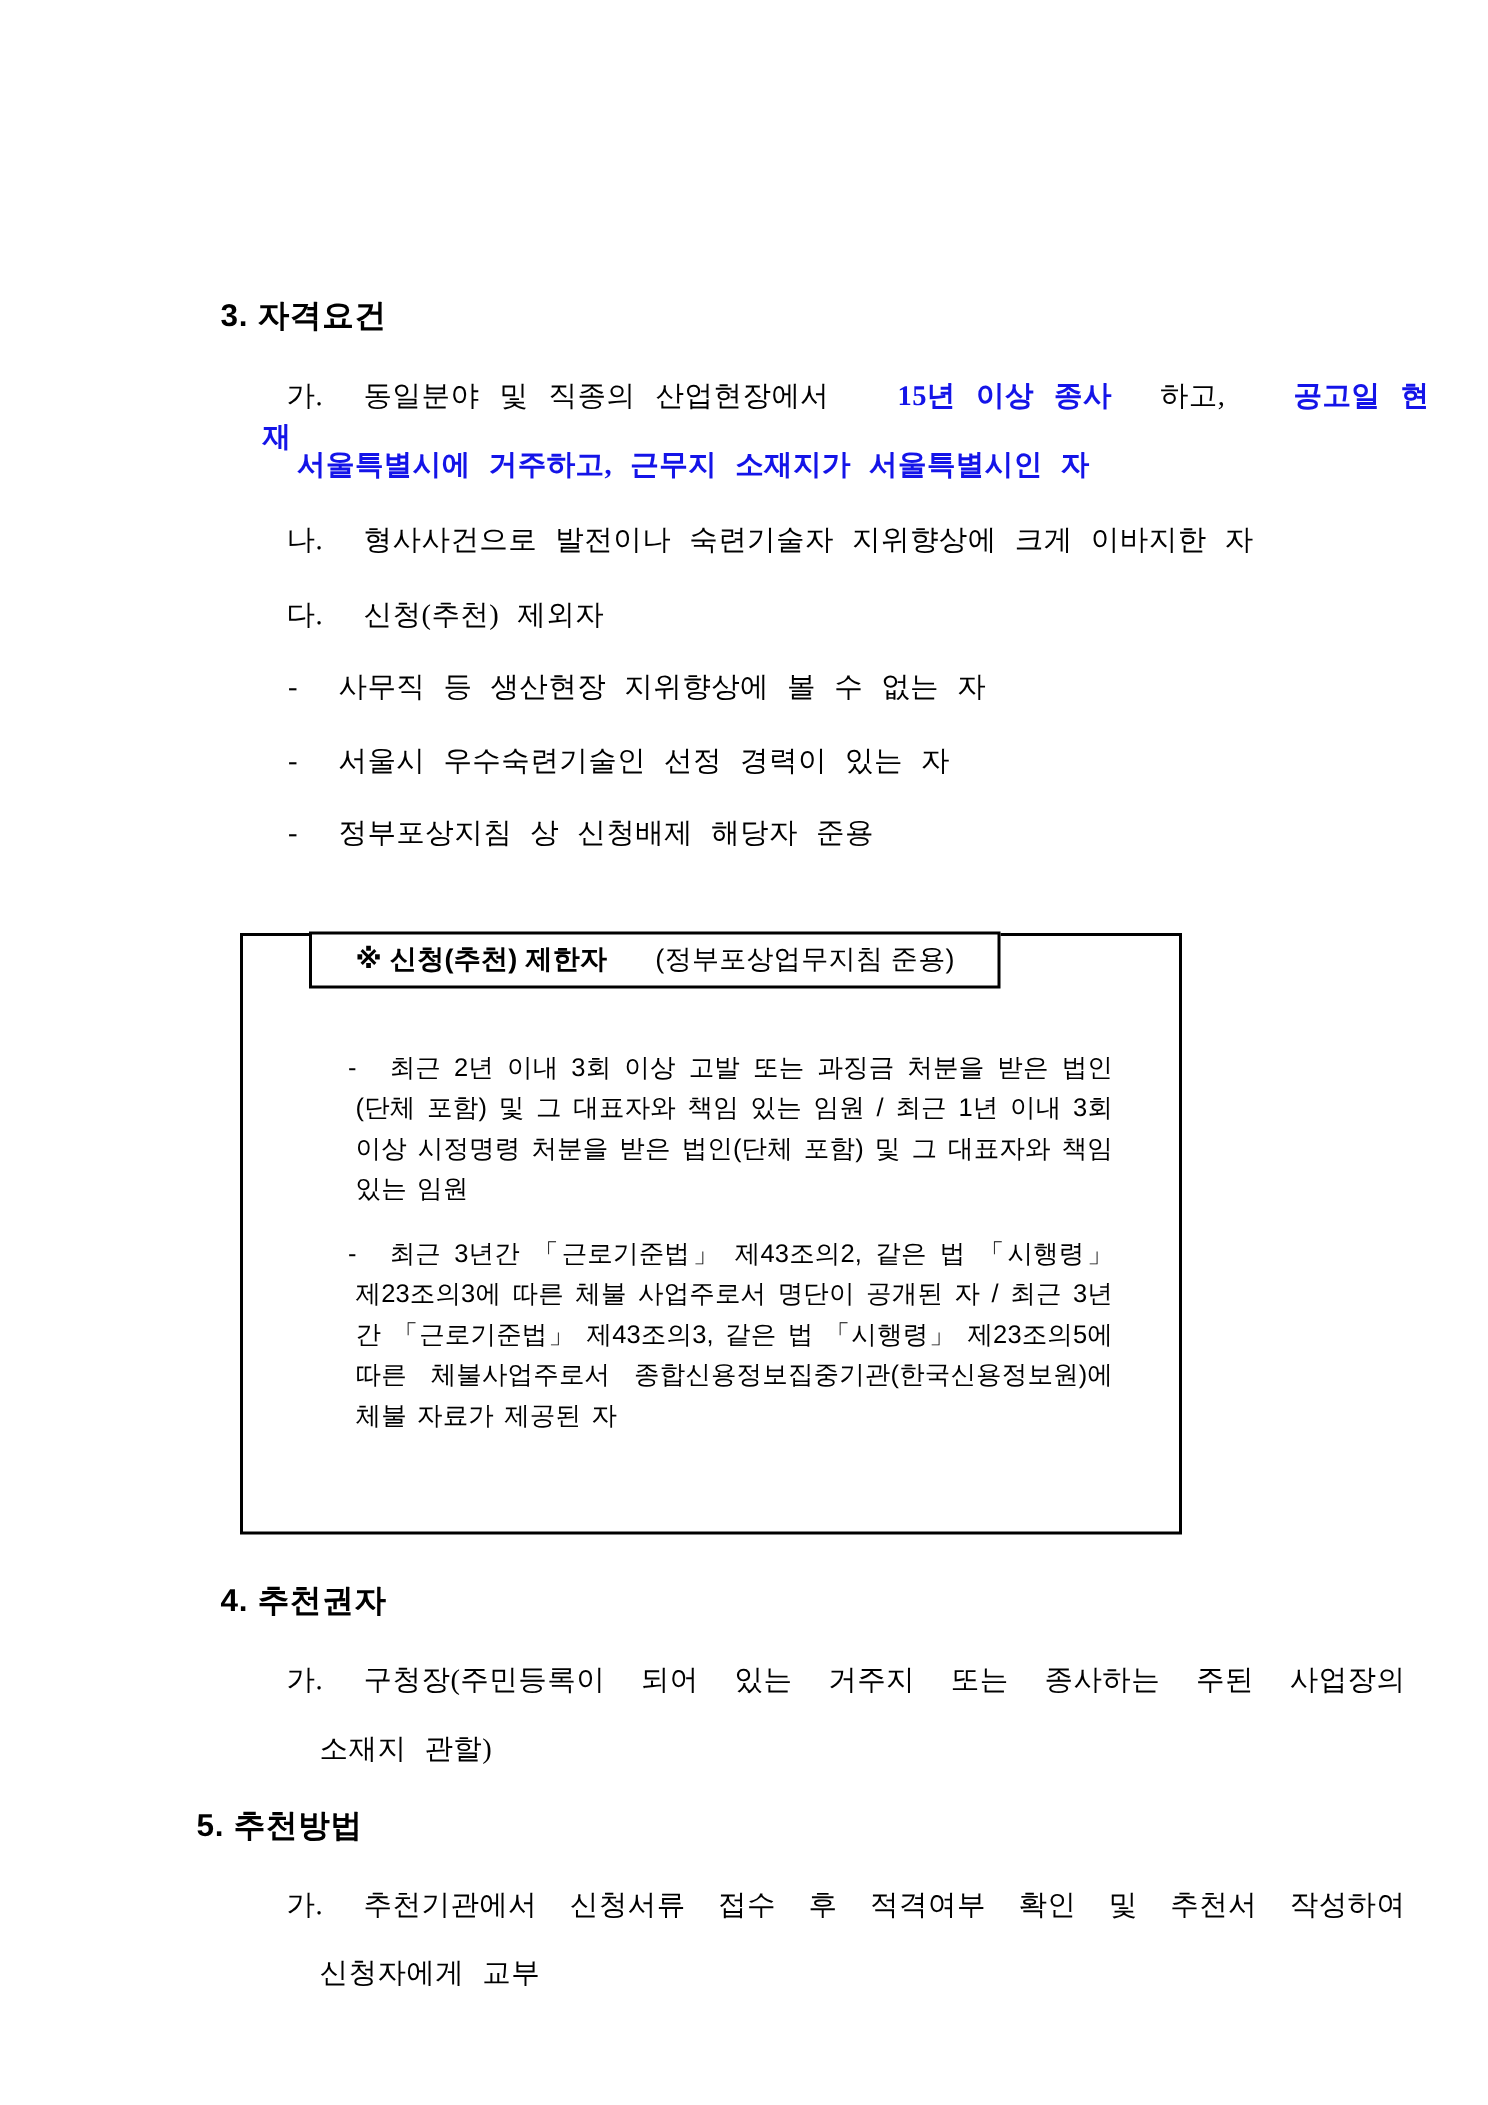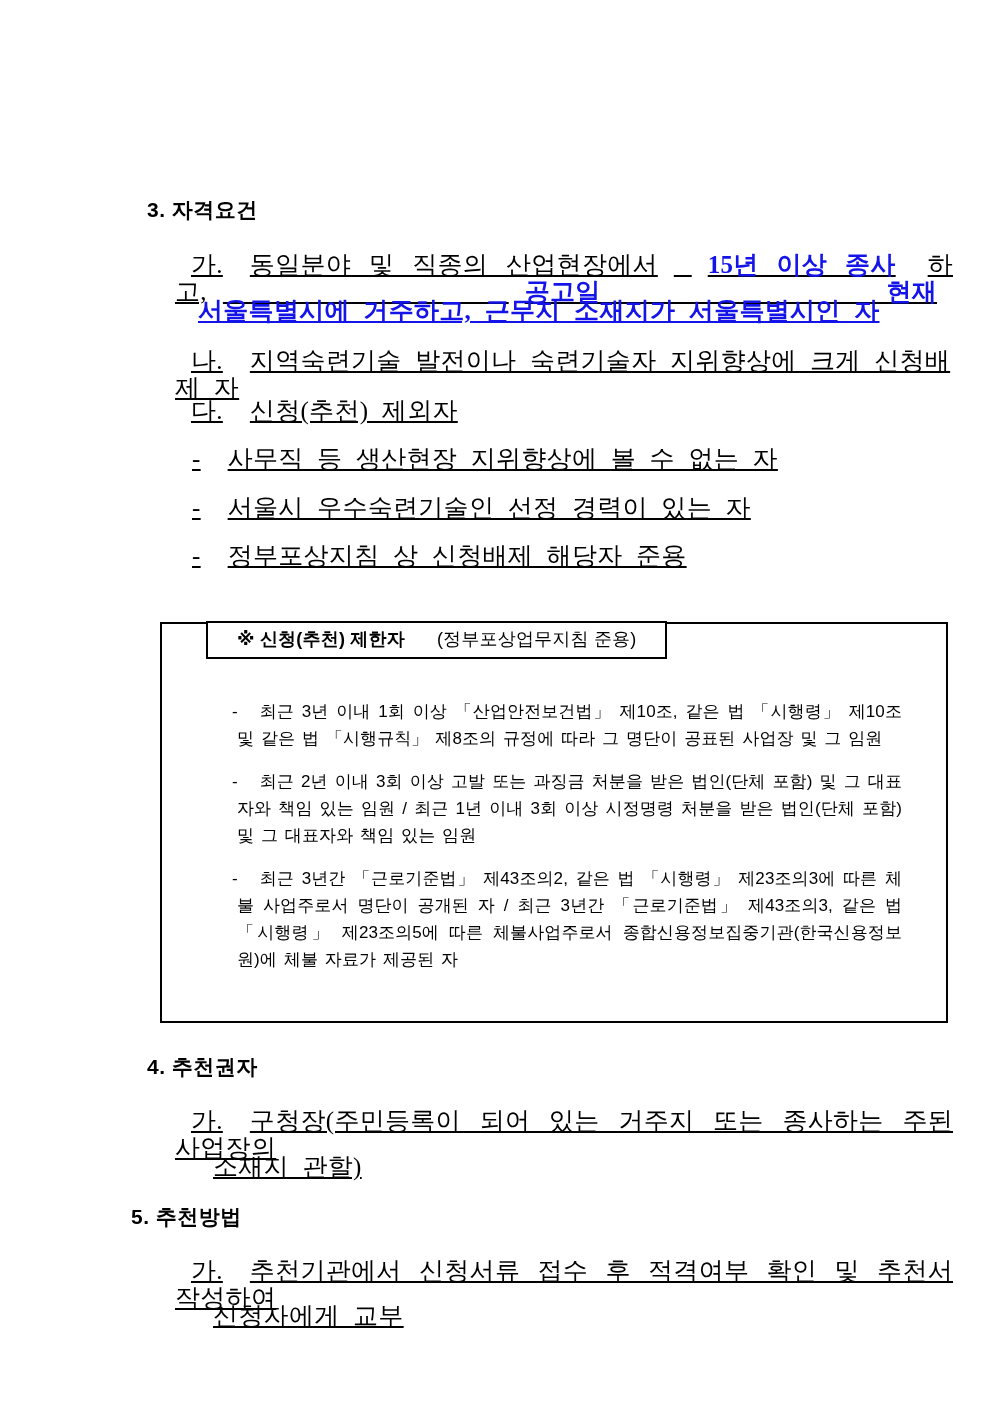--- a/index.html
+++ b/index.html
@@ -9,22 +9,22 @@
     width:992px; height:1403px; position:relative; overflow:hidden;
     font-family:"Liberation Serif","DejaVu Serif",serif;
     color:var(--ink);
   }
   .abs { position:absolute; }
   .heading {
     font-family:"Liberation Sans","DejaVu Sans",sans-serif;
     font-weight:700; font-size:21px; letter-spacing:0.5px; white-space:nowrap;
   }
   .bodyline {
-    font-size:25px; width:778px; line-height:27px;
-    word-spacing:7px; letter-spacing:0.3px; white-space:normal;text-decoration:underline;
+    font-size:19px; width:778px; line-height:27px;
+    word-spacing:7px; letter-spacing:0.3px; white-space:normal;
   }
   .stretch { text-align:justify; text-align-last:justify; -moz-text-align-last:justify; }
   .marker { display:inline; }
   .blue { color:var(--emph); font-weight:700; }
   .box {
     border:2px solid #000; background:#fff;
   }
   .box-title {
     position:absolute; left:28px; top:-19px;
     background:#fff; border:2px solid #000;
@@ -50,35 +50,34 @@
 <body>
 
 <div>
 
   <div class="abs heading" style="left:99px; top:148px;">3. 자격요건</div>
 
   <div class="abs bodyline stretch" style="left:127px; top:203px;"><span class="marker ml">가.</span><span>동일분야 및 직종의 산업현장에서</span> <span class="blue">15년 이상 종사</span><span>하고,</span> <span class="blue">공고일 현재</span></div>
 
   <div class="abs bodyline blue" style="left:150px; top:249px;">서울특별시에 거주하고, 근무지 소재지가 서울특별시인 자</div>
 
-  <div class="abs bodyline" style="left:127px; top:299px;"><span class="marker ml">나.</span><span>지역숙련기술 발전이나 숙련기술자 지위향상에 크게 신청배제 자</span></div>
+  <div class="abs bodyline" style="left:127px; top:299px;"><span class="marker ml">나.</span><span>형사사건으로 발전이나 숙련기술자 지위향상에 크게 이바지한 자</span></div>
 
   <div class="abs bodyline" style="left:127px; top:349px;"><span class="marker ml">다.</span><span>신청(추천) 제외자</span></div>
 
   <div class="abs bodyline" style="left:128px; top:397px;"><span class="marker ml">-</span><span>사무직 등 생산현장 지위향상에 볼 수 없는 자</span></div>
 
   <div class="abs bodyline" style="left:128px; top:446px;"><span class="marker ml">-</span><span>서울시 우수숙련기술인 선정 경력이 있는 자</span></div>
 
   <div class="abs bodyline" style="left:128px; top:494px;"><span class="marker ml">-</span><span>정부포상지침 상 신청배제 해당자 준용</span></div>
 
-  <div class="abs box" style="left:112px; top:574px; width:788px; height:401px;">
+  <div class="abs box" style="left:112px; top:574px; width:628px; height:401px;">
     <div class="box-title"><span class="t-bold">※ 신청(추천) 제한자</span><span class="t-rest">(정부포상업무지침 준용)</span></div>
 
     <div class="box-items">
-      <div class="box-item"><span class="dash">-</span><span>최근 3년 이내 1회 이상 「산업안전보건법」 제10조, 같은 법 「시행령」 제10조 및 같은 법 「시행규칙」 제8조의 규정에 따라 그 명단이 공표된 사업장 및 그 임원</span></div>
       <div class="box-item"><span class="dash">-</span><span>최근 2년 이내 3회 이상 고발 또는 과징금 처분을 받은 법인(단체 포함) 및 그 대표자와 책임 있는 임원 / 최근 1년 이내 3회 이상 시정명령 처분을 받은 법인(단체 포함) 및 그 대표자와 책임 있는 임원</span></div>
       <div class="box-item"><span class="dash">-</span><span>최근 3년간 「근로기준법」 제43조의2, 같은 법 「시행령」 제23조의3에 따른 체불 사업주로서 명단이 공개된 자 / 최근 3년간 「근로기준법」 제43조의3, 같은 법 「시행령」 제23조의5에 따른 체불사업주로서 종합신용정보집중기관(한국신용정보원)에 체불 자료가 제공된 자</span></div>
     </div>
   </div>
 
   <div class="abs heading" style="left:99px; top:1005px;">4. 추천권자</div>
 
   <div class="abs bodyline stretch" style="left:127px; top:1059px;"><span class="marker ml">가.</span><span>구청장(주민등록이 되어 있는 거주지 또는 종사하는 주된 사업장의</span></div>
 
   <div class="abs bodyline" style="left:165px; top:1105px;">소재지 관할)</div>

